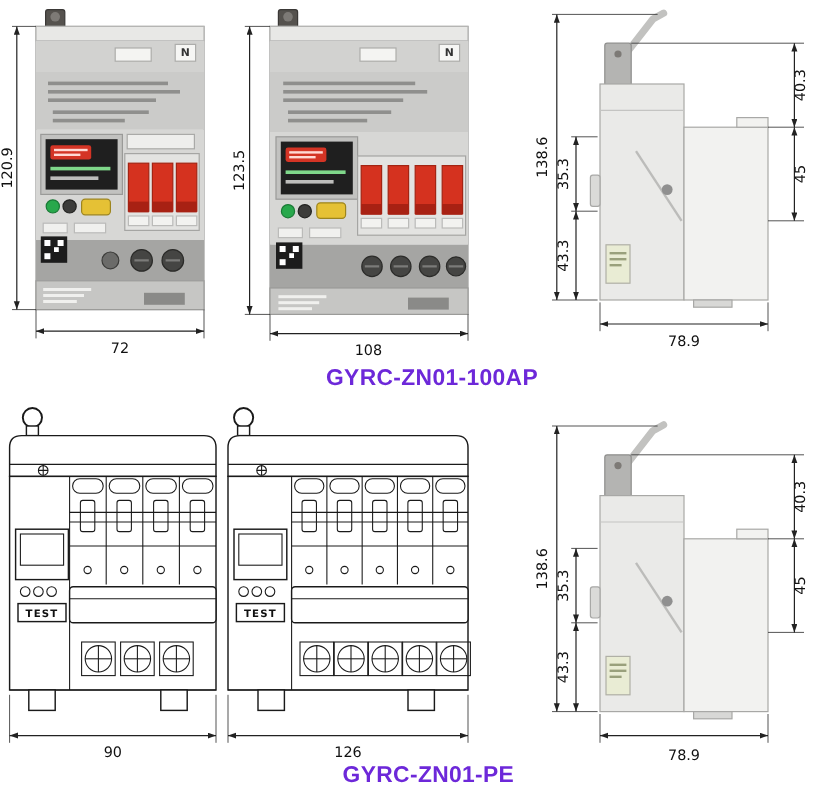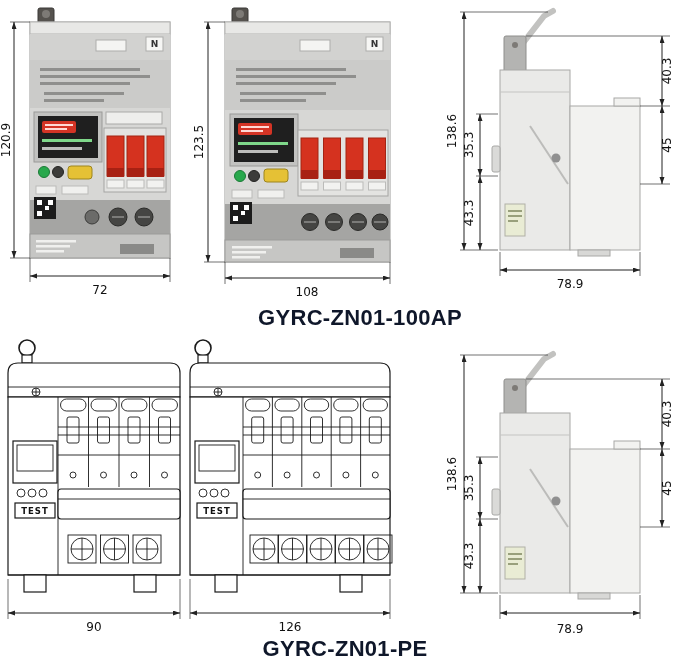--- a/index.html
+++ b/index.html
@@ -1,18 +1,18 @@
 <!DOCTYPE html>
 <html><head>
 <meta charset="utf-8">
 <style>
   html,body{margin:0;padding:0;background:#fff;}
   .canvas{position:relative;width:682px;height:661px;background:#fff;font-family:"DejaVu Sans",sans-serif;overflow:hidden;}
   .abs{position:absolute;}
-  .title{position:absolute;font-family:"Liberation Sans","DejaVu Sans",sans-serif;font-size:22px;font-weight:700;color:#0f172a;text-align:center;letter-spacing:.3px;}
+  .title{position:absolute;font-family:"Liberation Sans","DejaVu Sans",sans-serif;font-size:19px;font-weight:700;color:#6d28d9;text-align:center;letter-spacing:.3px;}
   .title .brand{font-weight:800;}
   svg text.dim{font-family:"DejaVu Sans",sans-serif;font-size:12px;fill:#111;}
   svg text.nlab{font-family:"DejaVu Sans",sans-serif;font-size:9px;fill:#333;font-weight:bold;}
   svg text.test{font-family:"DejaVu Sans",sans-serif;font-size:8.5px;fill:#111;font-weight:bold;letter-spacing:1px;}
   svg .ext{stroke:#333;stroke-width:.7;}
   svg .dln{stroke:#222;stroke-width:1;}
   svg .ol{stroke:#1a1a1a;stroke-width:1.2;fill:#fff;}
   svg .ol-thin{stroke:#1a1a1a;stroke-width:.9;fill:none;}
 </style>
 </head>
@@ -504,15 +504,15 @@
       <text class="dim" transform="rotate(-90,43,221)" x="43" y="221" text-anchor="middle">43.3</text>
     </g>
     <g>
       <line class="ext" x1="70" y1="260" x2="70" y2="284"></line>
       <line class="ext" x1="210" y1="260" x2="210" y2="284"></line>
       <line class="dln" x1="70" y1="278" x2="210" y2="278" marker-start="url(#asF)" marker-end="url(#aeF)"></line>
       <text class="dim" x="140" y="298" text-anchor="middle">78.9</text>
     </g>
   </svg>
 
-  <div class="title" style="left:240px;top:636px;width:210px;"><span class="brand">GYRC-</span><span>ZN01-PE</span></div>
+  <div class="title" style="left:252px;top:636px;width:210px;"><span class="brand">GYRC-</span><span>ZN01-PE</span></div>
 
 </div>
 
 </body></html>

